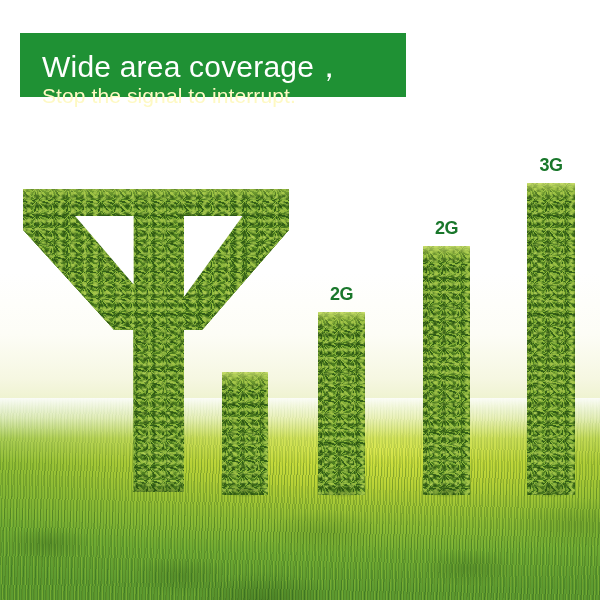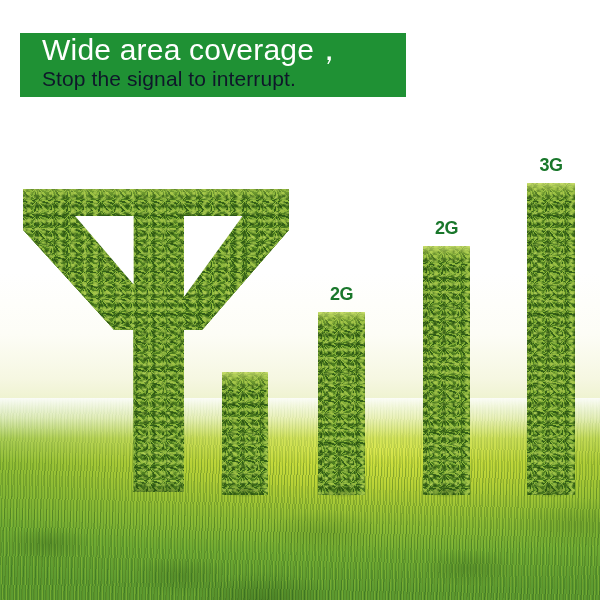--- a/index.html
+++ b/index.html
@@ -192,34 +192,34 @@
   }
 
   
   #banner {
     position: absolute;
     left: 20px;
     top: 33px;
     width: 386px;
     height: 64px;
     background: #1f9134;
-    padding: 0 0 0 22px;
+    padding: 17px 0 0 22px;
     box-sizing: border-box;
     z-index: 5;
   }
   #banner-line-1 {
     color: #ffffff;
     font-size: 30px;
     font-weight: 400;
     line-height: 34px;
     letter-spacing: 0.2px;
     white-space: nowrap;
   }
   #banner-line-2 {
-    color: #0f172a;
+    color: #fef9c3;
     font-size: 21px;
     font-weight: 400;
     line-height: 24px;
     letter-spacing: 0.1px;
     white-space: nowrap;
   }
 </style>
 </head>
 <body>
 

